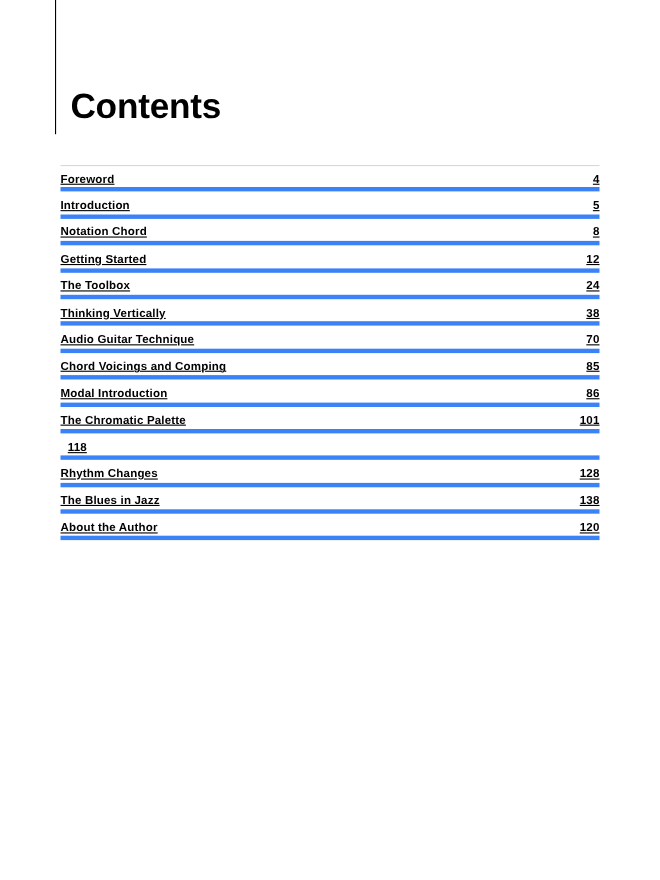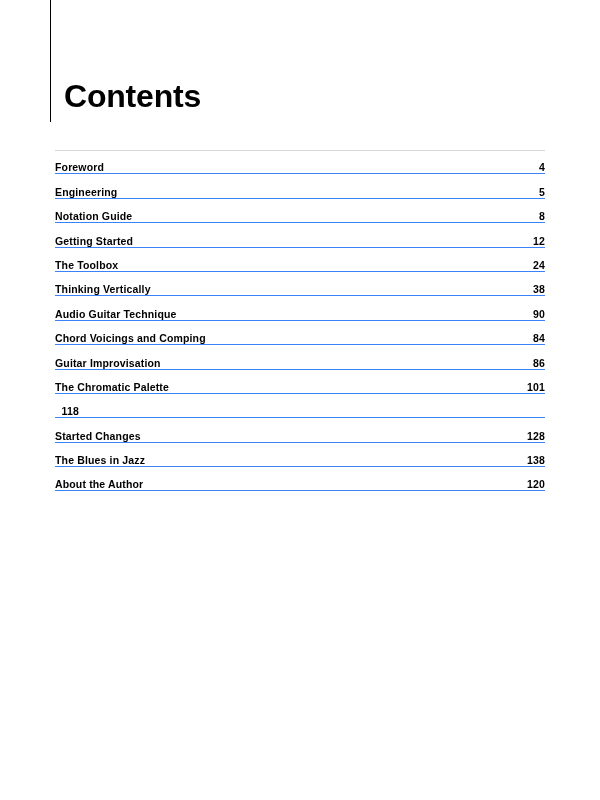--- a/index.html
+++ b/index.html
@@ -43,24 +43,25 @@
   .toc {
     position: absolute;
     left: 55px;
     top: 150px;
     width: 490px;
   }
   .toc-row {
     position: relative;
     height: 24.4px;
     display: flex;
-    align-items: flex-end;
+    align-items: center;
     justify-content: space-between;
-    border-bottom: 1px solid #3b82f6;
+    border-bottom: 4px solid #3b82f6;
     box-sizing: border-box;
+    text-decoration: underline;
   }
   .toc-row:first-child {
     border-top: 1px solid #d8d8d8;
   }
   .toc-label {
     font-size: 10.5px;
     font-weight: bold;
     line-height: 11px;
     padding-top: 6px;
     letter-spacing: 0.15px;
@@ -86,71 +87,71 @@
   <h1 class="page-title">Contents</h1>
 
   <div class="toc">
 
     <div class="toc-row">
       <span class="toc-label">Foreword</span>
       <span class="toc-page">4</span>
     </div>
 
     <div class="toc-row">
-      <span class="toc-label">Engineering</span>
+      <span class="toc-label">Introduction</span>
       <span class="toc-page">5</span>
     </div>
 
 
     <div class="toc-row">
-      <span class="toc-label">Notation Guide</span>
+      <span class="toc-label">Notation Chord</span>
       <span class="toc-page">8</span>
     </div>
 
     <div class="toc-row">
       <span class="toc-label">Getting Started</span>
       <span class="toc-page">12</span>
     </div>
 
     <div class="toc-row">
       <span class="toc-label">The Toolbox</span>
       <span class="toc-page">24</span>
     </div>
 
     <div class="toc-row">
       <span class="toc-label">Thinking Vertically</span>
       <span class="toc-page">38</span>
     </div>
 
     <div class="toc-row">
       <span class="toc-label">Audio Guitar Technique</span>
-      <span class="toc-page">90</span>
+      <span class="toc-page">70</span>
     </div>
 
     <div class="toc-row">
       <span class="toc-label">Chord Voicings and Comping</span>
-      <span class="toc-page">84</span>
+      <span class="toc-page">85</span>
     </div>
 
     <div class="toc-row">
-      <span class="toc-label">Guitar Improvisation</span>
+      <span class="toc-label">Modal Introduction</span>
       <span class="toc-page">86</span>
     </div>
 
     <div class="toc-row">
       <span class="toc-label">The Chromatic Palette</span>
       <span class="toc-page">101</span>
     </div>
 
     <div class="toc-row">
       <span class="toc-page">118</span>
     </div>
 
     <div class="toc-row">
-      <span class="toc-label">Started Changes</span>
+      <span class="toc-label">Rhythm Changes</span>
       <span class="toc-page">128</span>
     </div>
 
     <div class="toc-row">
       <span class="toc-label">The Blues in Jazz</span>
       <span class="toc-page">138</span>
     </div>
 
     <div class="toc-row">
       <span class="toc-label">About the Author</span>

